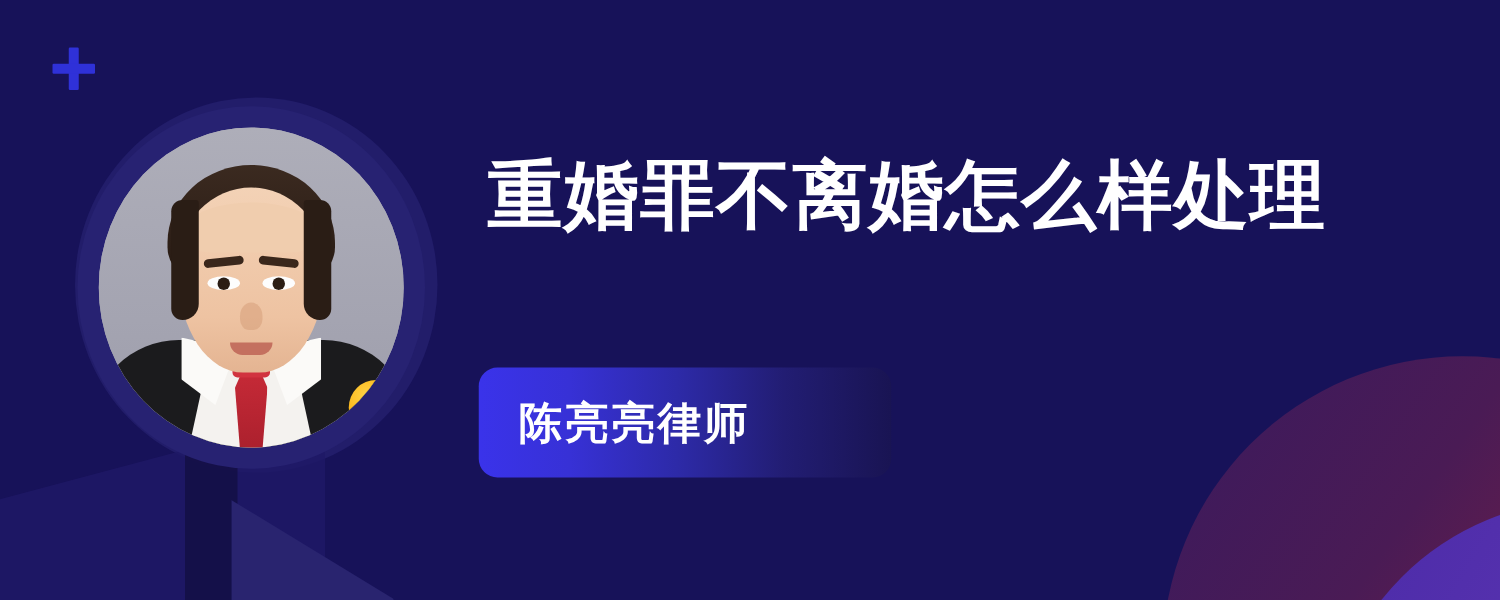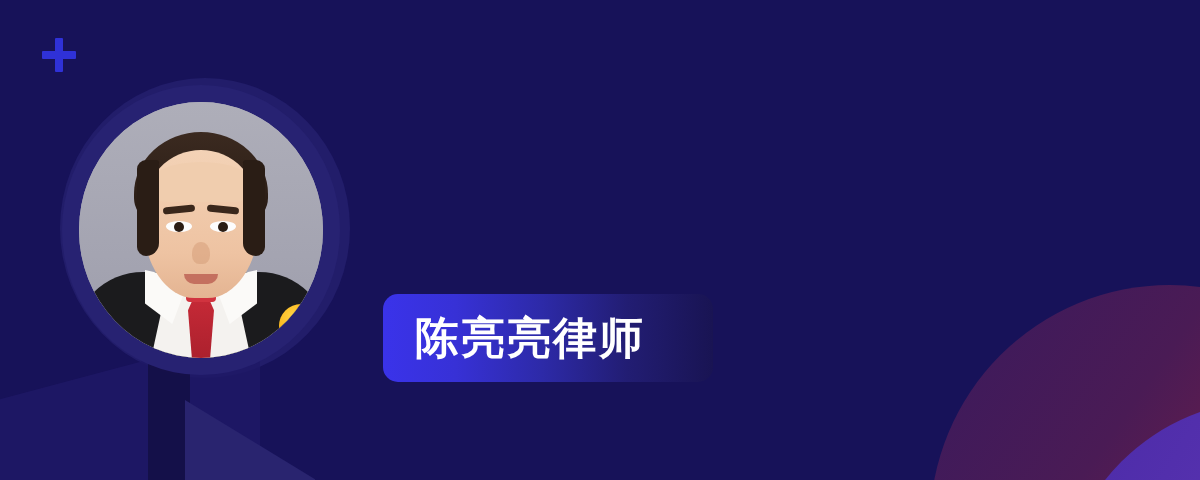--- a/index.html
+++ b/index.html
@@ -295,21 +295,21 @@
     position: absolute;
     left: 383px;
     top: 294px;
     width: 330px;
     height: 88px;
     border: none;
     border-radius: 15px;
     padding: 0 0 0 32px;
     text-align: left;
     color: #ffffff;
-    font-size: 44px;
+    font-size: 35px;
     font-weight: bold;
     letter-spacing: 2px;
     font-family: "Liberation Sans", "DejaVu Sans", sans-serif;
     background: linear-gradient(90deg, #3a33ea 0%, #3731d6 22%, #2d2aa8 48%, #221d73 74%, #191453 100%);
     cursor: pointer;
   }
 </style>
 </head>
 <body>
 
@@ -347,16 +347,17 @@
       <div class="eye l"></div>
       <div class="eye r"></div>
       <div class="nose"></div>
       <div class="mouth"></div>
       <div class="badge-verified">
         <span>V</span>
       </div>
     </div>
   </div>
 
+  <div class="headline">重婚罪不离婚怎么样处理</div>
 
   <button class="lawyer-button">陈亮亮律师</button>
 
 </div>
 
 </body></html>

